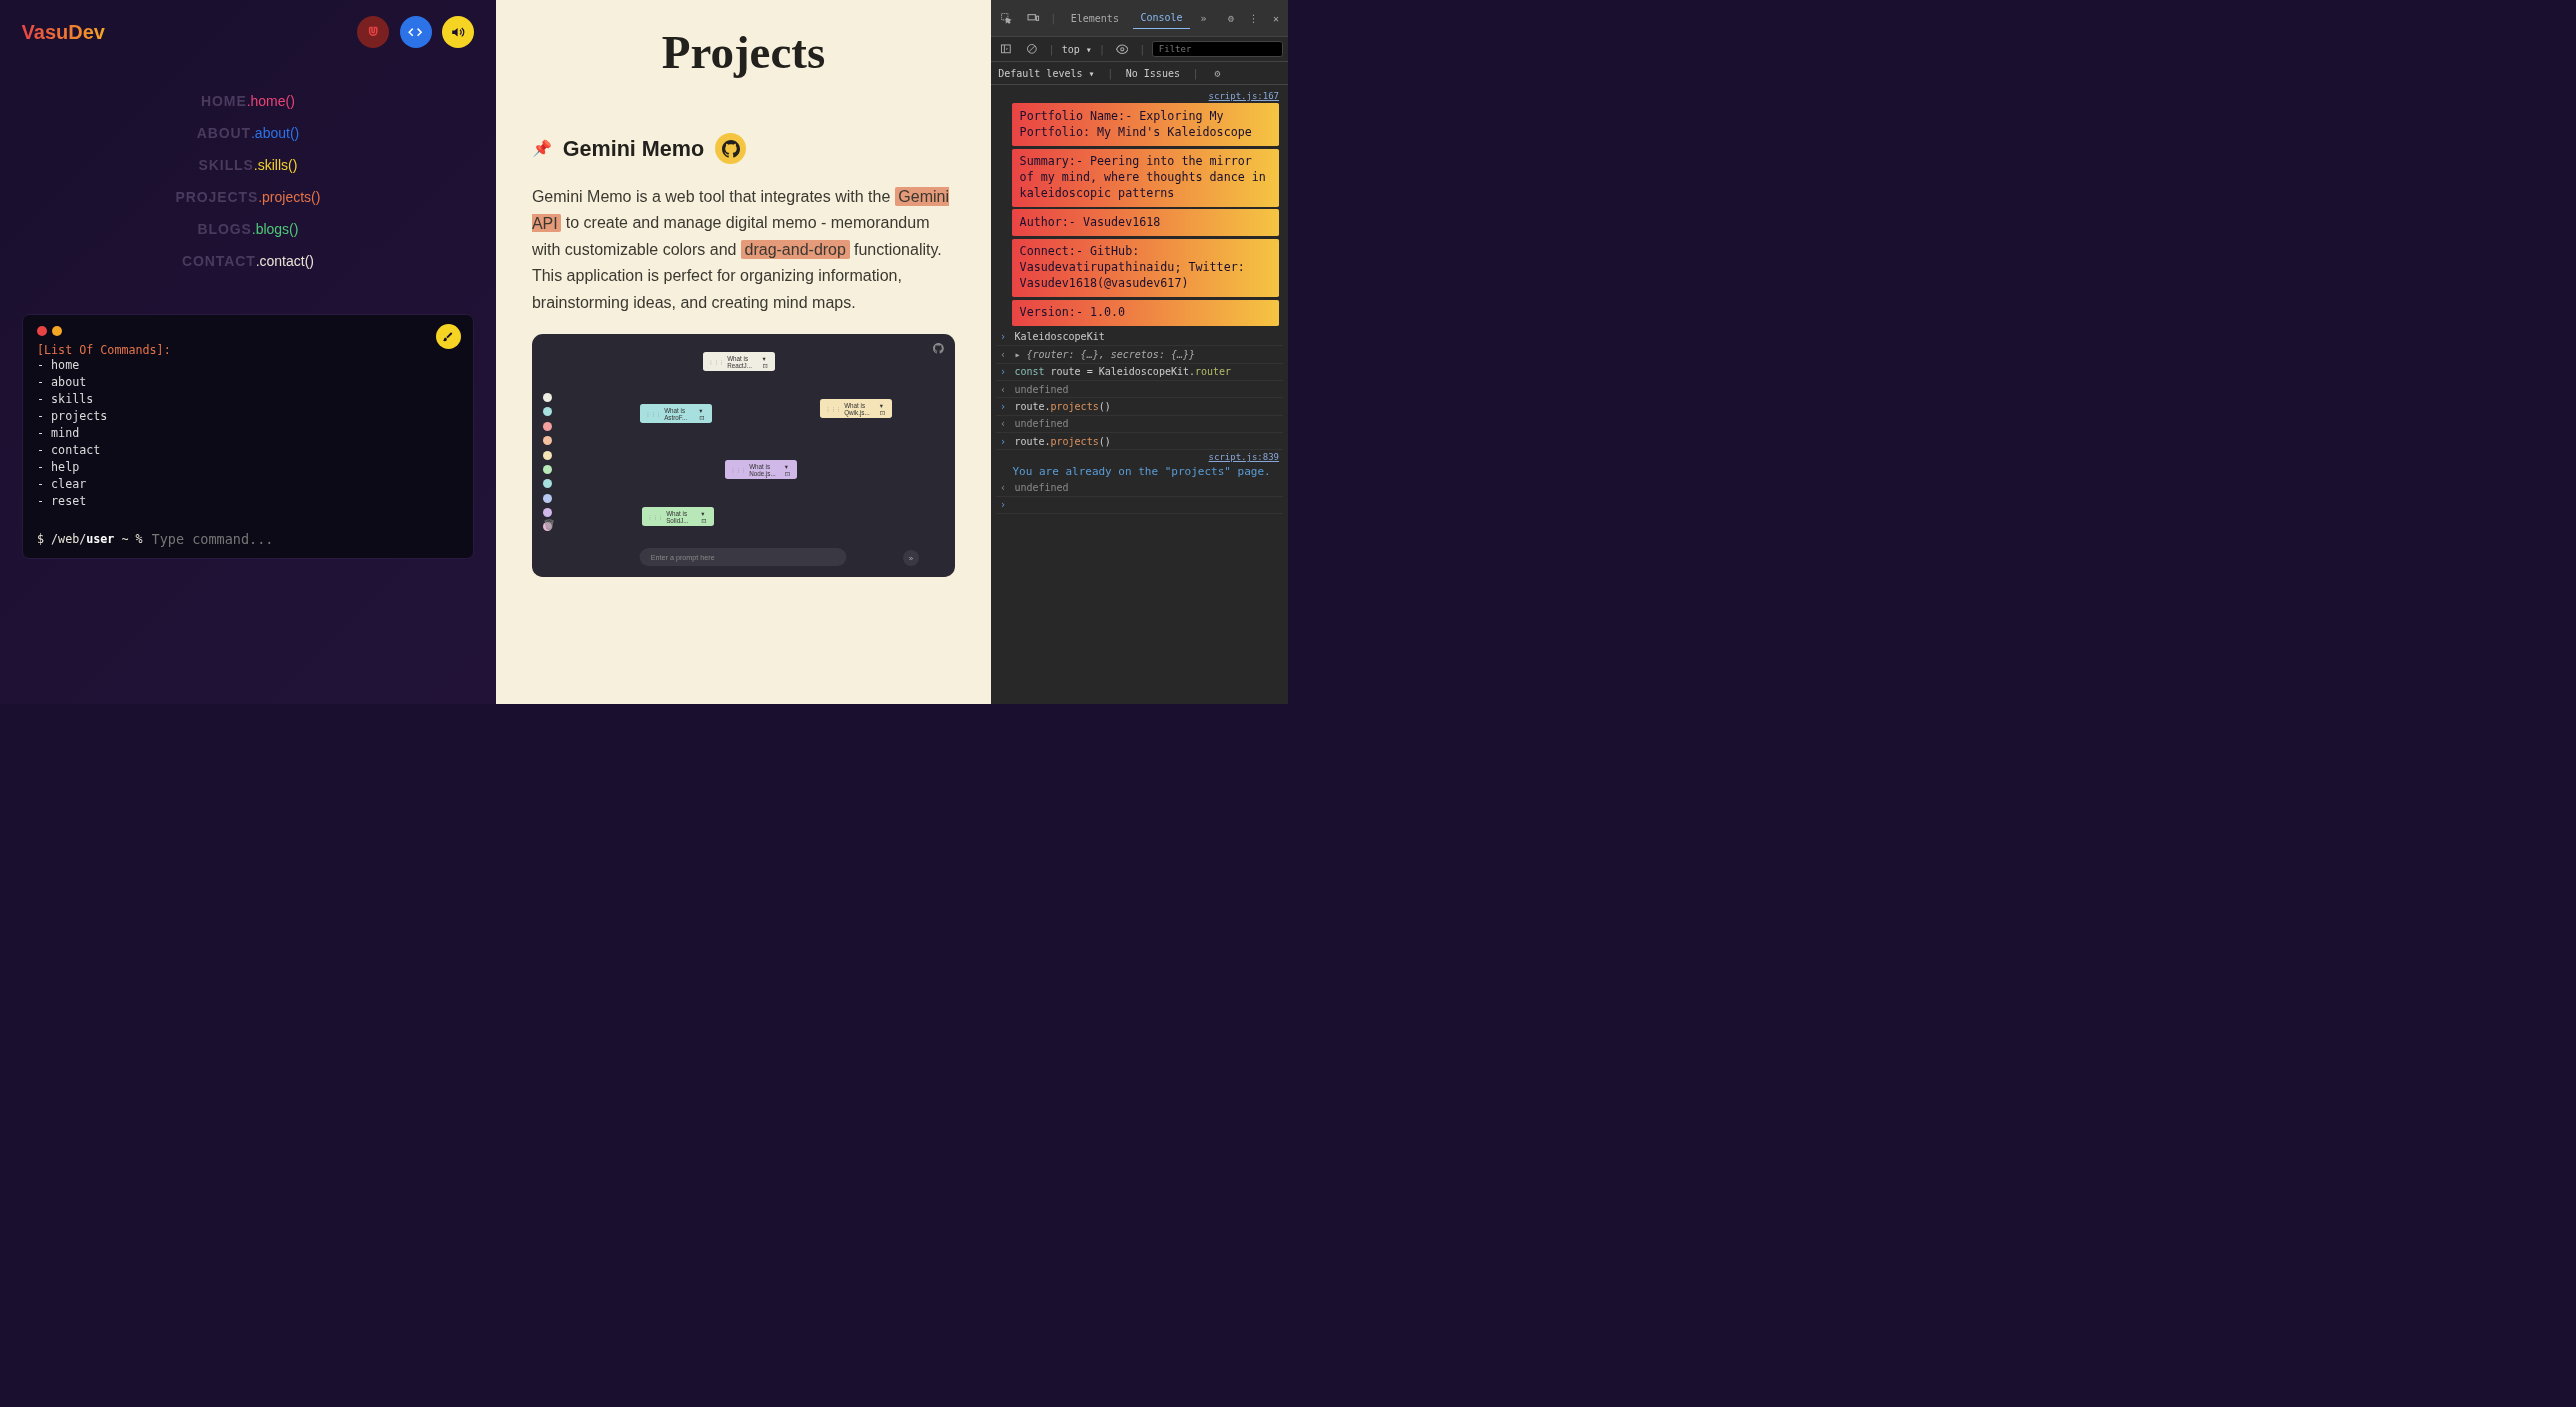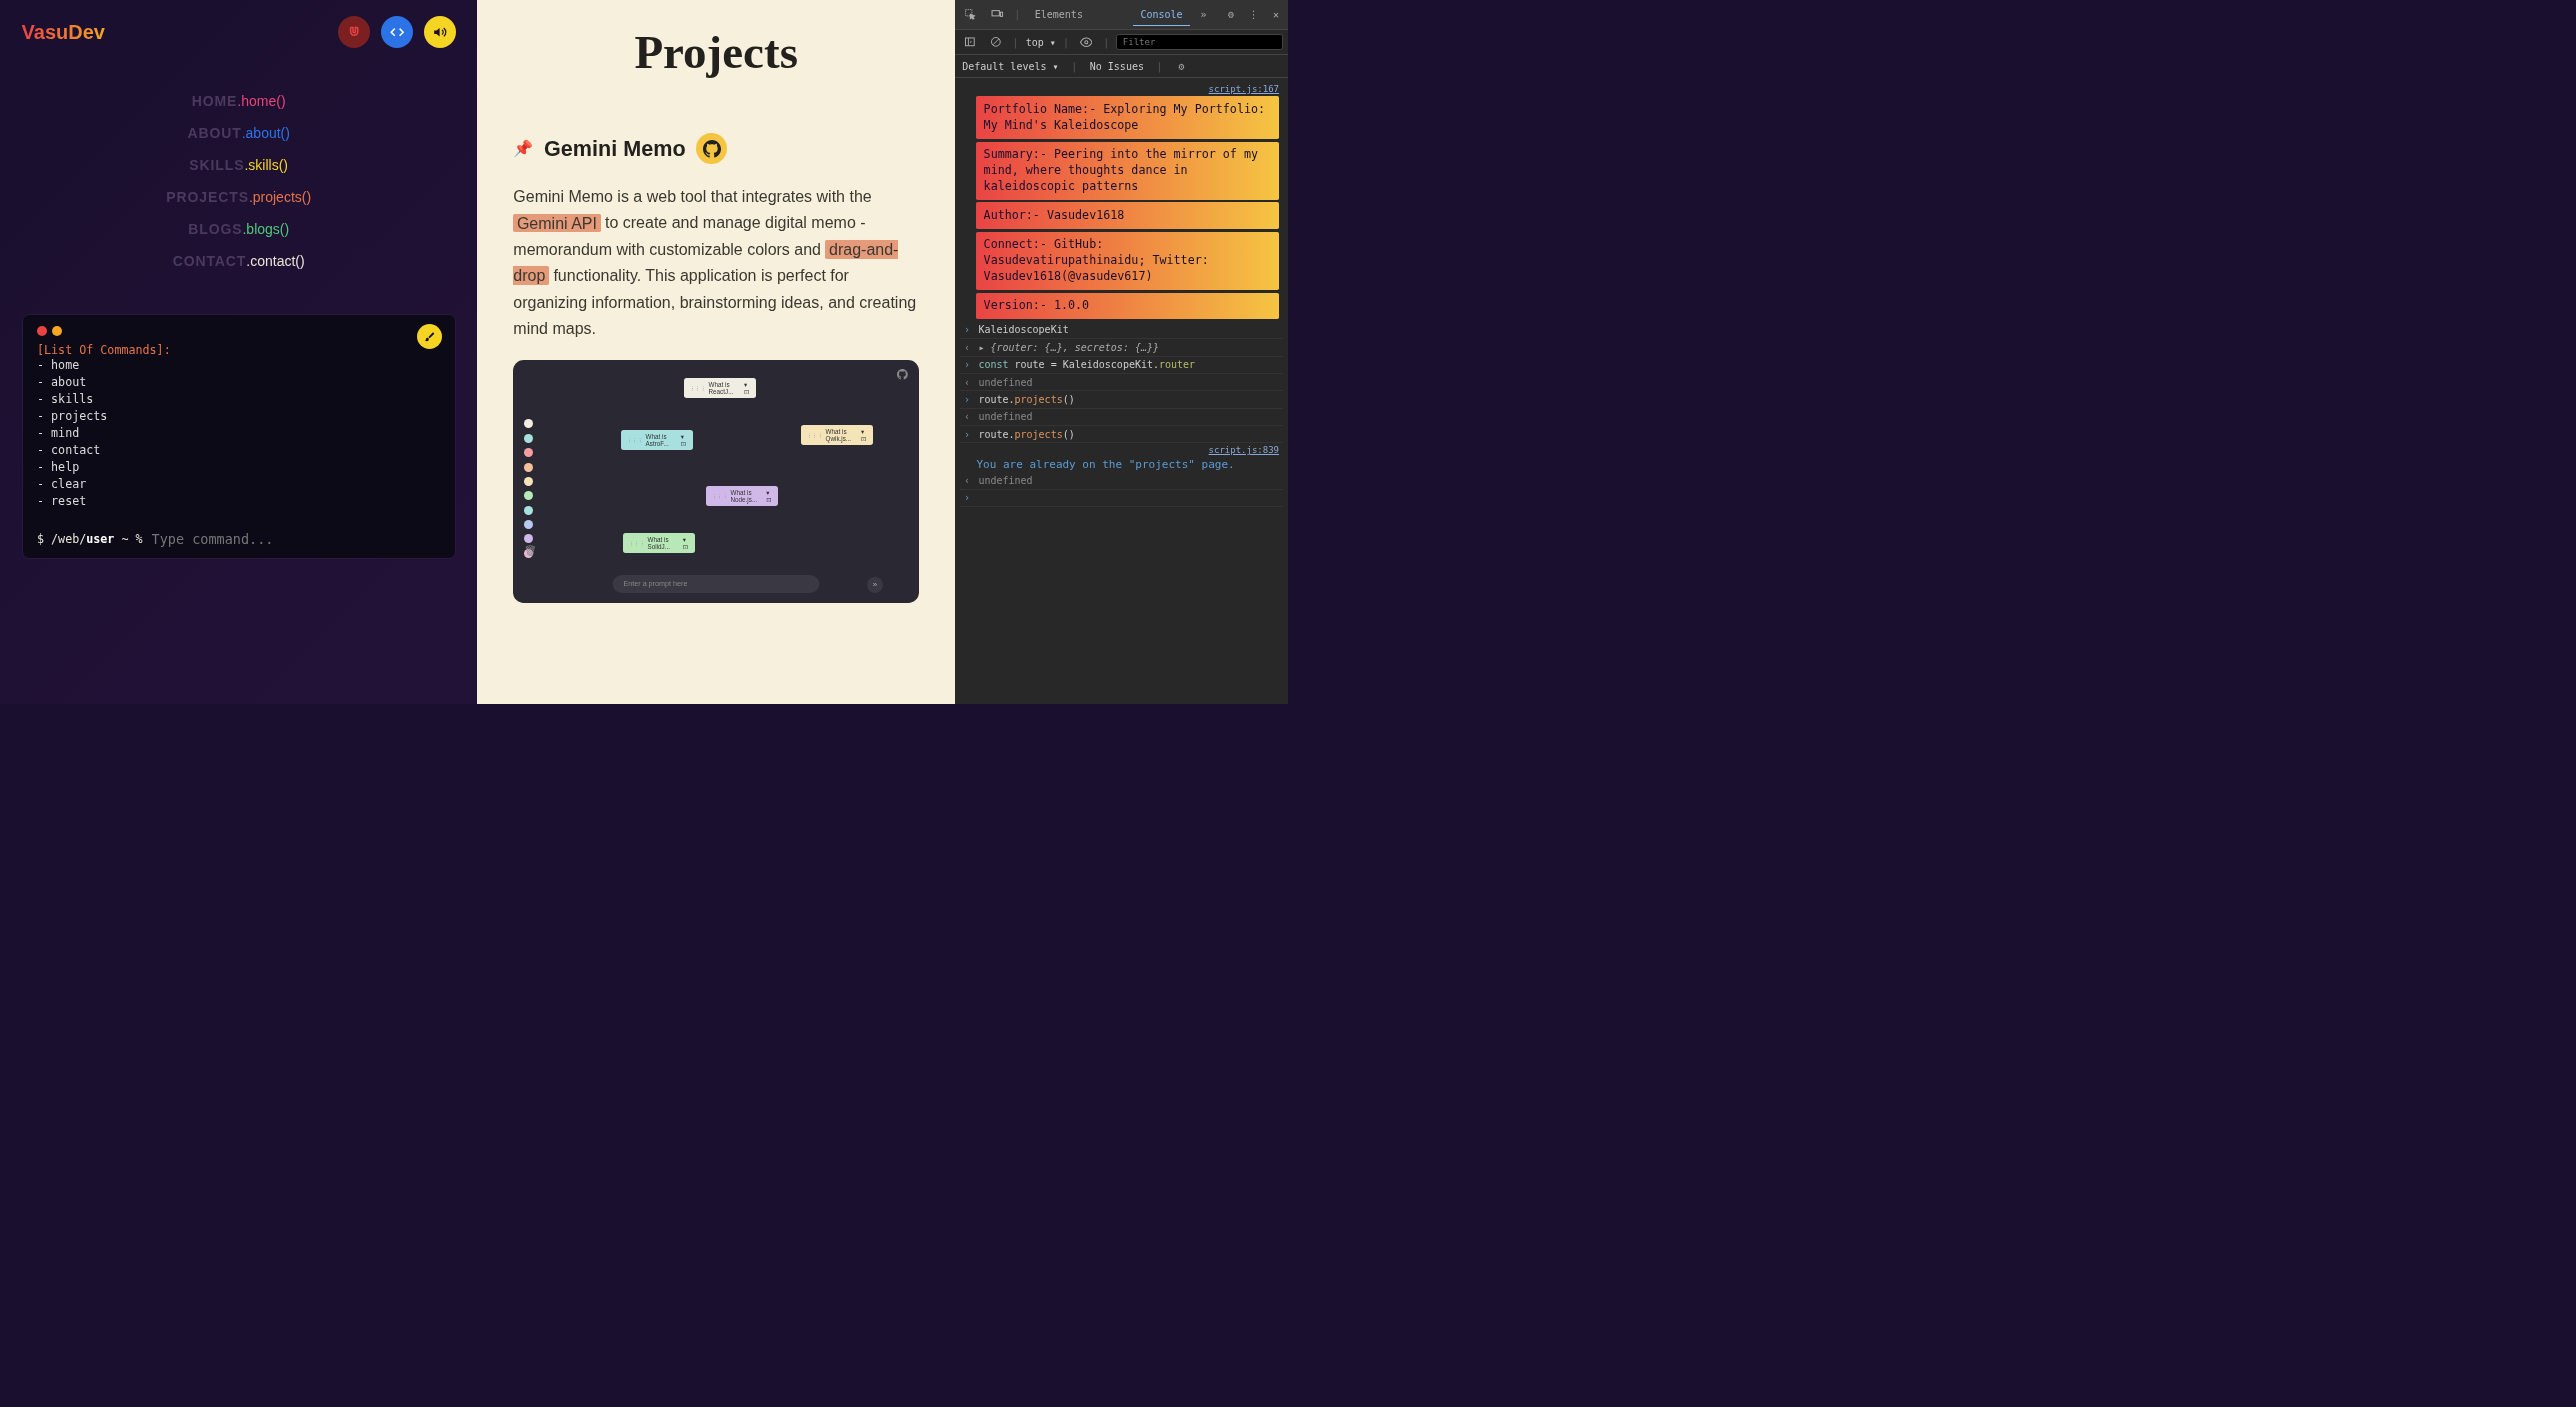--- a/index.html
+++ b/index.html
@@ -152,26 +152,26 @@
 .devtools {
   flex: 1;
   background: #282828;
   color: #ccc;
   font-family: "Menlo", monospace;
   font-size: 10px;
   display: flex;
   flex-direction: column;
 }
 .dt-tabs {
-  display: flex; align-items: center; height: 30px;
+  display: flex; align-items: center; height: 37px;
   background: #333; border-bottom: 0.9px solid #444;
   padding: 0 5.4px; gap: 7.2px;
 }
 .dt-tab { padding: 5.4px 7.2px; color: #aaa; cursor: pointer; }
-.dt-tab.active { color: #88b8f0; border-bottom: 1.8px solid #88b8f0; margin-left: 36px; }
+.dt-tab.active { color: #88b8f0; border-bottom: 1.8px solid #88b8f0; }
 .dt-icon { color: #aaa; cursor: pointer; padding: 0 3.6px; }
 .dt-spacer { flex: 1; }
 .dt-toolbar {
   display: flex; align-items: center; height: 25px;
   border-bottom: 0.9px solid #444; padding: 0 5.4px; gap: 7.2px;
 }
 .dt-filter {
   background: #000000; border: 0.9px solid #444; color: #888;
   padding: 1.8px 5.4px; border-radius: 2.7px; flex: 1; font-size: 9px; font-family: inherit;
 }

